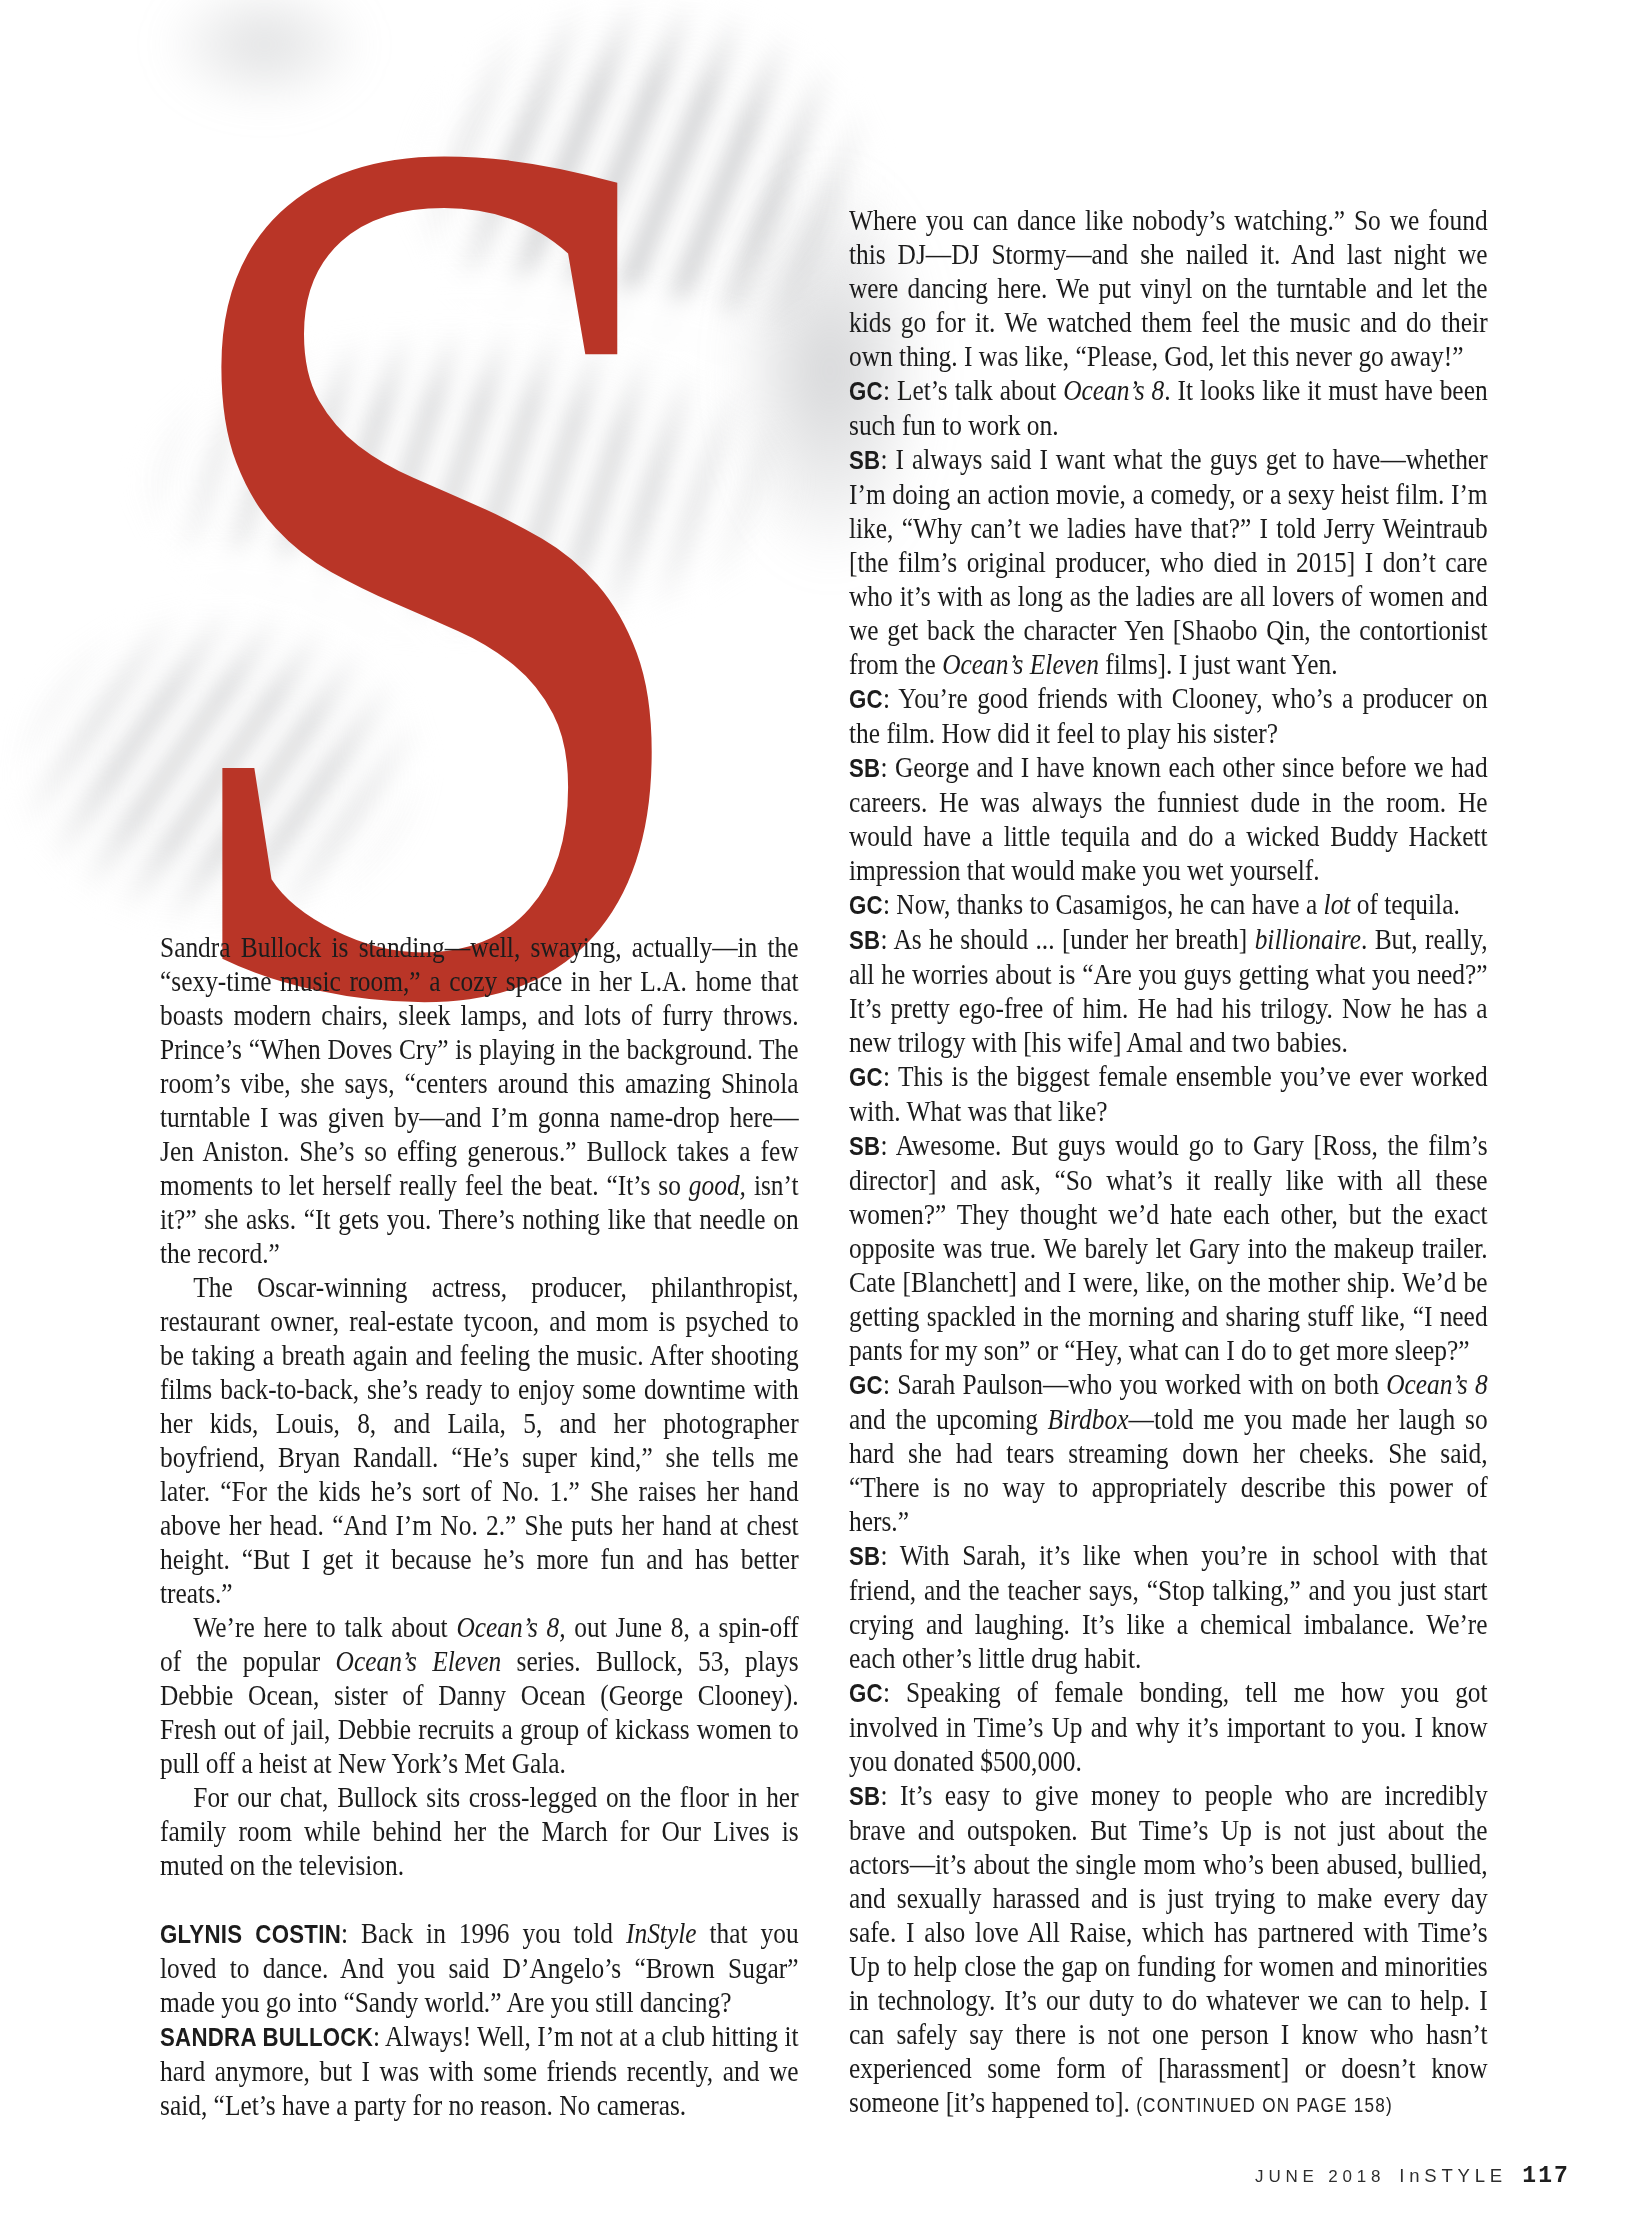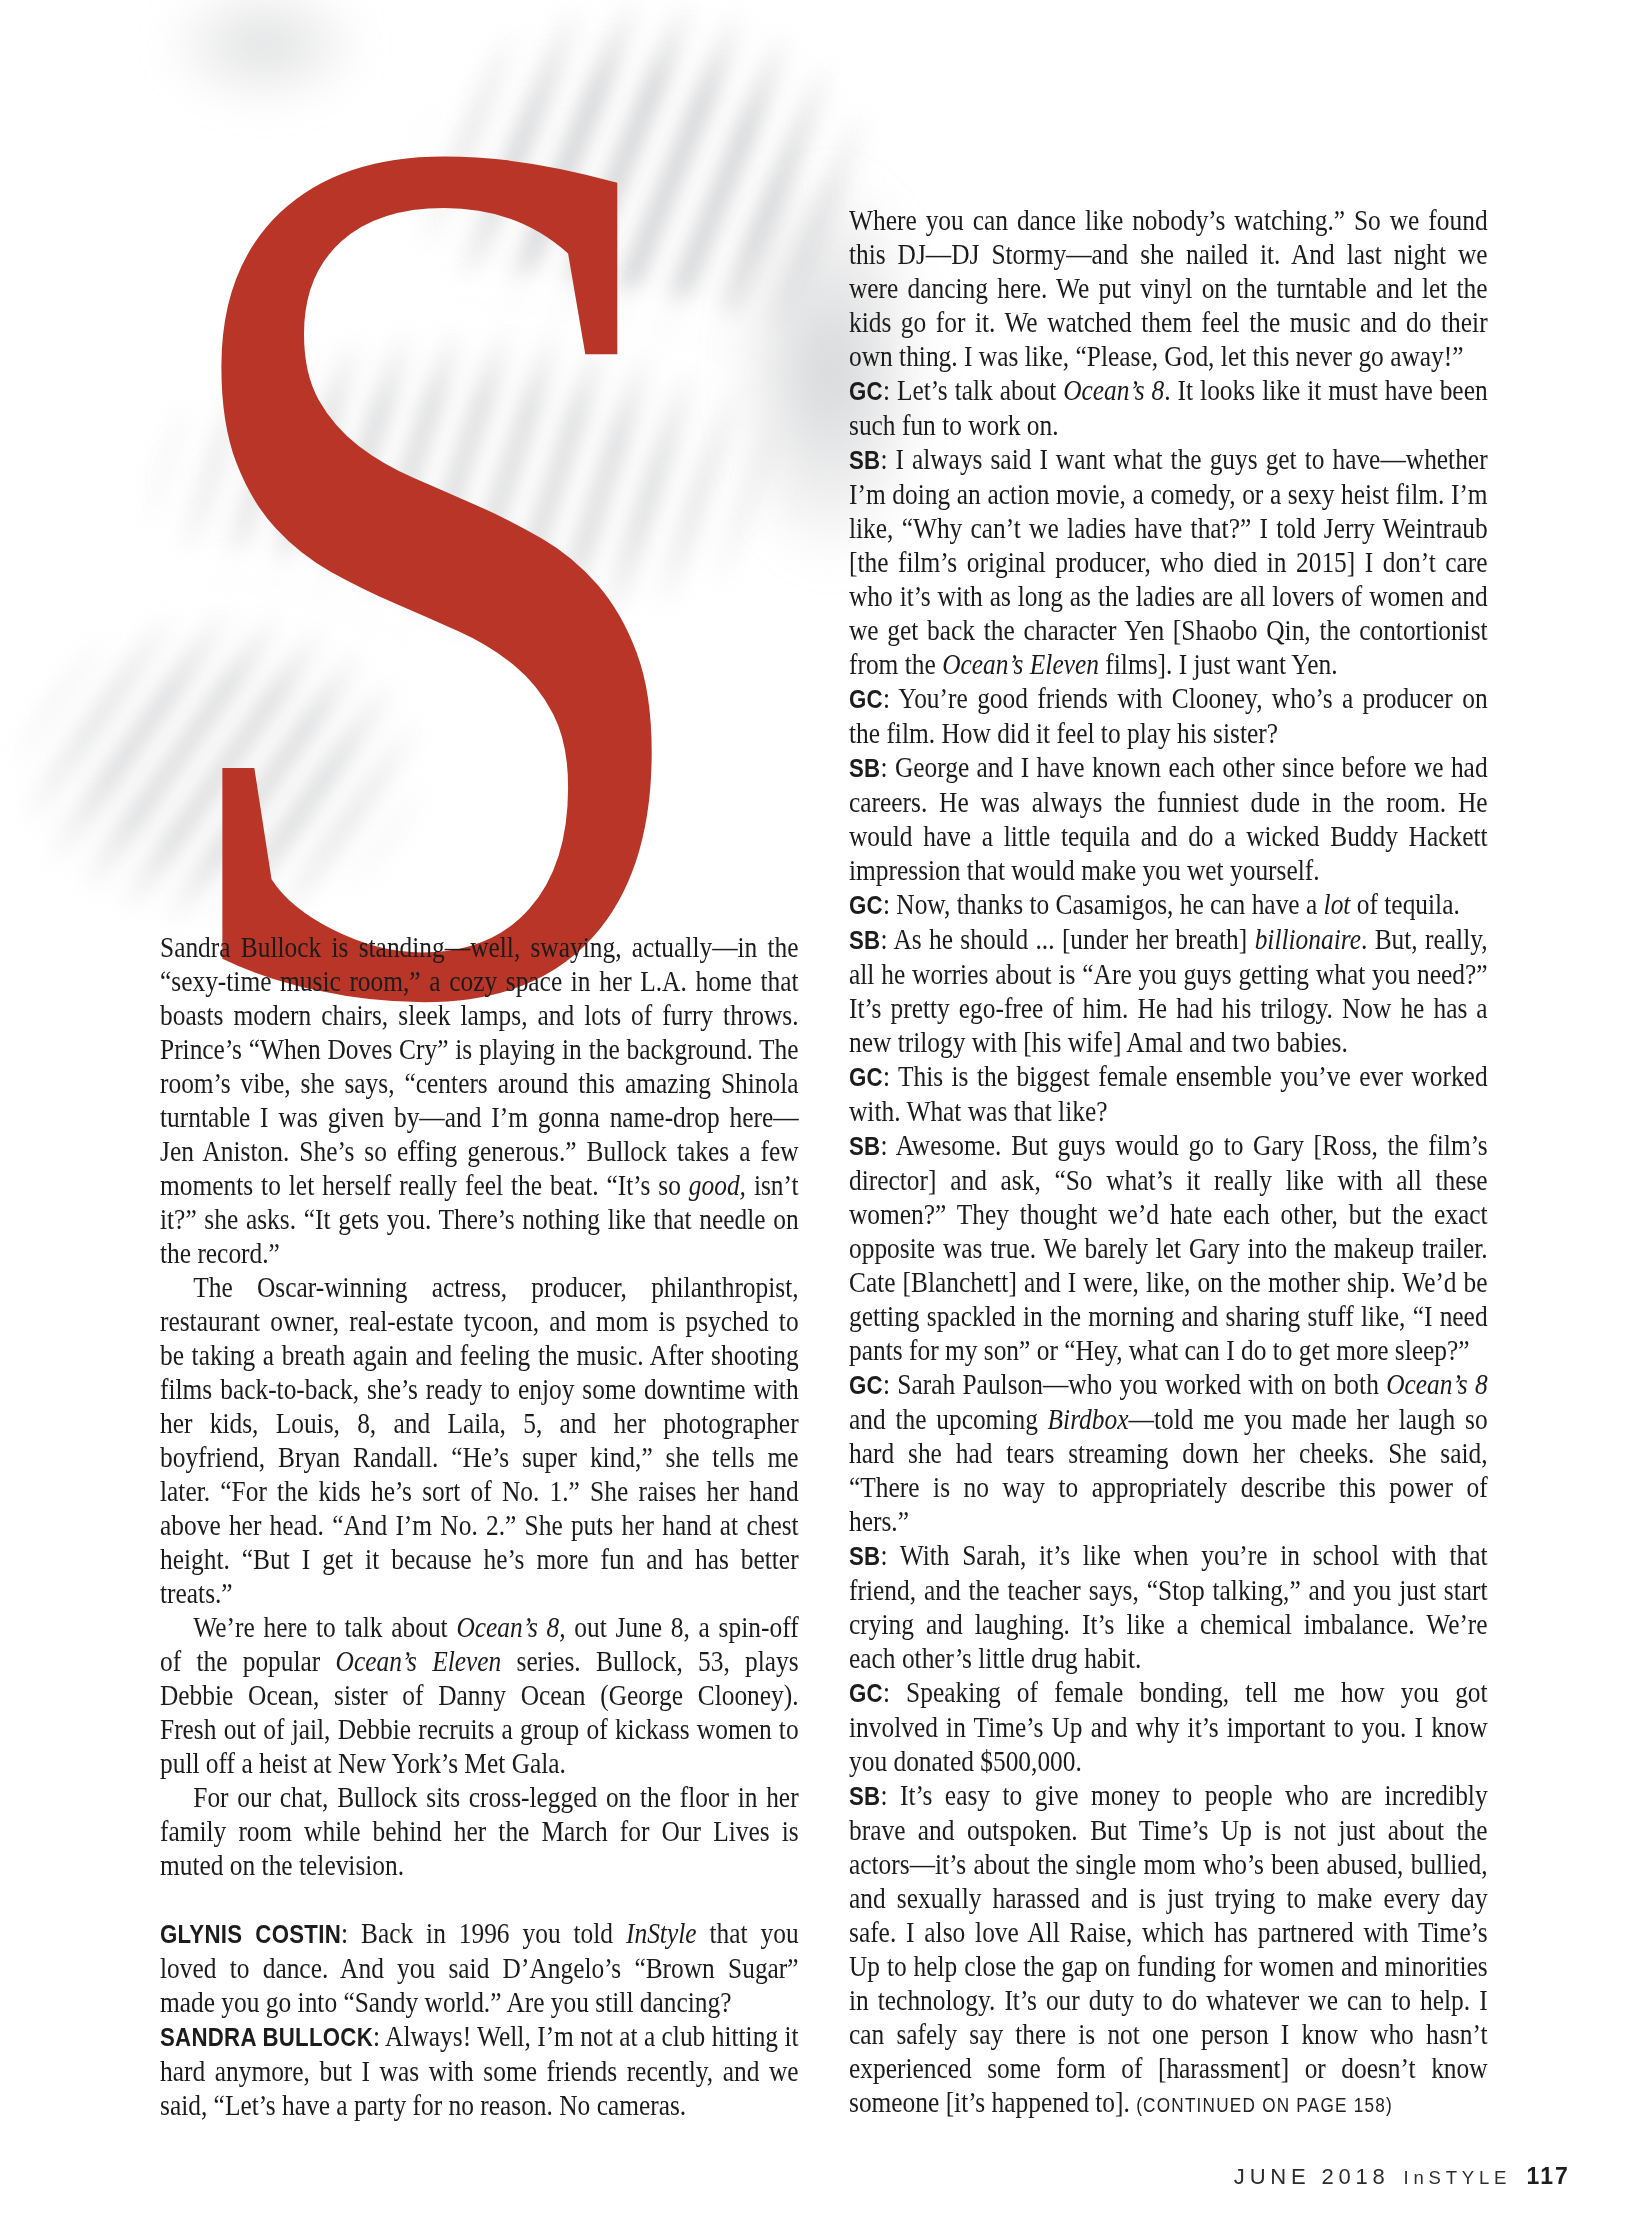--- a/index.html
+++ b/index.html
@@ -61,23 +61,23 @@
   }
   .seg-note{
     font-family:"Liberation Sans",sans-serif;font-size:19.6px;
     letter-spacing:1.4px;color:#222222;
   }
 
   #footer{
     position:absolute;top:2163px;right:77px;z-index:3;white-space:nowrap;
     font-family:"Liberation Sans",sans-serif;color:#2d2d2d;
   }
-  .footer-issue{font-size:22px;letter-spacing:4.8px;}
+  .footer-issue{font-size:17px;letter-spacing:4.8px;}
   .footer-brand{font-size:18.5px;letter-spacing:4.8px;margin-left:11px;}
-  .footer-page{font-size:23px;font-weight:700;letter-spacing:2.1px;margin-left:12.3px;color:#1e1e1e;}
+  .footer-page{font-size:23px;font-weight:700;letter-spacing:2.1px;margin-left:12.3px;color:#1e1e1e;font-family:Liberation Mono, monospace;}
 </style>
 </head>
 <body>
 
 <div class="fern" id="fern-top"></div>
 <div class="fern" id="fern-mid"></div>
 <div class="fern" id="fern-low"></div>
 <div class="fern" id="fern-right"></div>
 <div class="fern" id="fern-corner"></div>
 

